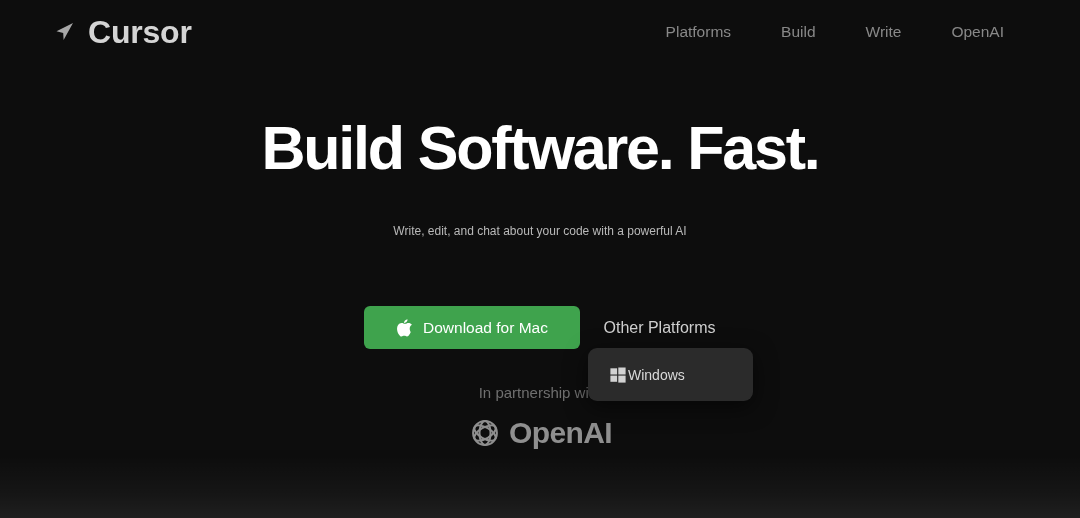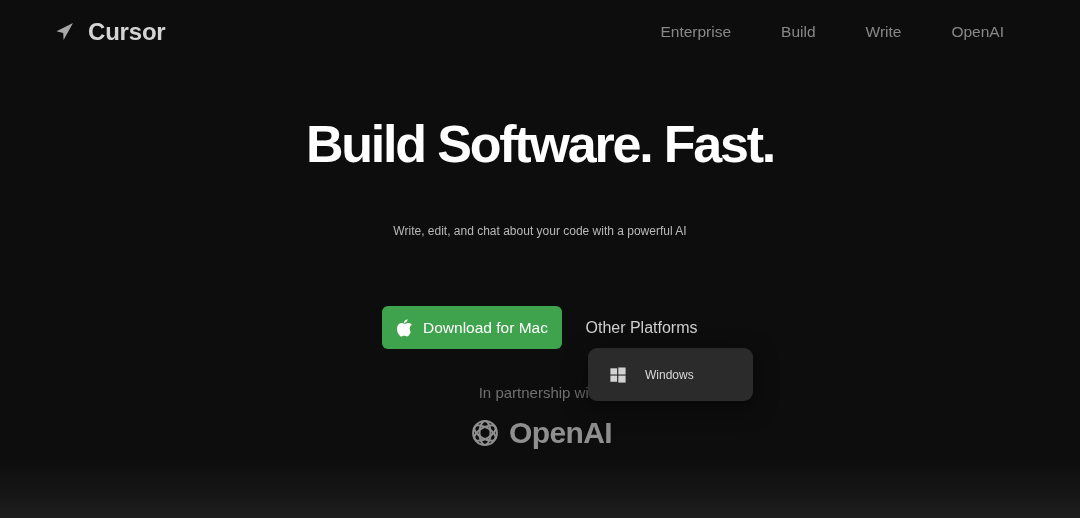--- a/index.html
+++ b/index.html
@@ -24,49 +24,49 @@
 
   
   .header {
     position:absolute; top:0; left:0; right:0; height:64px;
     display:flex; align-items:center;
     padding:0 76px 0 52px;
   }
   .brand { display:flex; align-items:center; gap:12px; }
   .brand-icon { width:24px; height:24px; display:block; }
   .brand-name {
-    font-size:24px; font-weight:bold; color:#d4d4d4;
+    font-size:32px; font-weight:bold; color:#d4d4d4;
     letter-spacing:-0.2px; line-height:1;
   }
   .nav { margin-left:auto; display:flex; align-items:center; gap:50px; }
   .nav-link {
     font-size:15.5px; color:#888888; text-decoration:none;
     line-height:1; white-space:nowrap;
   }
 
   
   .hero { position:absolute; top:0; left:0; right:0; text-align:center; }
   .headline {
     position:absolute; top:118px; left:0; right:0;
-    font-size:52px; font-weight:bold; color:#ffffff;
+    font-size:61px; font-weight:bold; color:#ffffff;
     letter-spacing:-2.2px; line-height:1; white-space:nowrap;
   }
   .subhead {
     position:absolute; top:224px; left:0; right:0;
     font-size:12px; color:#b9b9b9; line-height:1.3;
   }
 
   
   .cta-row {
     position:absolute; top:306px; left:0; right:0;
     display:flex; align-items:center; justify-content:center;
   }
   .download-btn {
     display:inline-flex; align-items:center; justify-content:center; gap:11px;
-    width:180px; height:43px;
+    width:216px; height:43px;
     background:#3fa34d; border:none; border-radius:6px;
     color:#ffffff; font-size:15.5px; font-family:inherit;
     cursor:pointer;
   }
   .apple-icon { width:15px; height:18px; display:block; }
   .other-platforms {
     margin-left:23px;
     font-size:16px; color:#cfcfcf; cursor:pointer; white-space:nowrap;
   }
 
@@ -86,23 +86,23 @@
 
   
   .dropdown {
     position:absolute; left:588px; top:348px;
     width:165px; padding:10px 0;
     background:#2b2b2b; border-radius:9px;
     box-shadow:0 6px 22px rgba(0,0,0,0.55);
     z-index:10;
   }
   .dd-item {
-    display:flex; align-items:center; gap:19px;
+    display:flex; align-items:center; gap:2px;
     height:33px; padding:0 18px 0 22px;
-    color:#d9d9d9; font-size:12px; cursor:pointer;
+    color:#d9d9d9; font-size:14px; cursor:pointer;
   }
   .dd-item + .dd-item { margin-top:8px; }
   .dd-icon { width:16px; height:16px; display:block; flex:0 0 16px; }
 </style>
 </head>
 <body>
 
 <div class="page">
 
   <div class="header">
@@ -110,21 +110,21 @@
     <div class="brand">
       <span class="brand-icon">
         <svg viewBox="0 0 24 24" width="24" height="24" aria-hidden="true">
           <path d="M21 3 L4.5 11.2 L11.2 13.0 L11.6 20.0 Z" fill="#a8a8a8"></path>
         </svg>
       </span>
       <span class="brand-name">Cursor</span>
     </div>
 
     <nav class="nav">
-      <a class="nav-link" href="#">Enterprise</a>
+      <a class="nav-link" href="#">Platforms</a>
       <a class="nav-link" href="#">Build</a>
       <a class="nav-link" href="#">Write</a>
       <a class="nav-link" href="#">OpenAI</a>
     </nav>
   </div>
 
   <div class="hero">
     <h1 class="headline">Build Software. Fast.</h1>
     <p class="subhead">Write, edit, and chat about your code with a powerful AI</p>
   </div>

